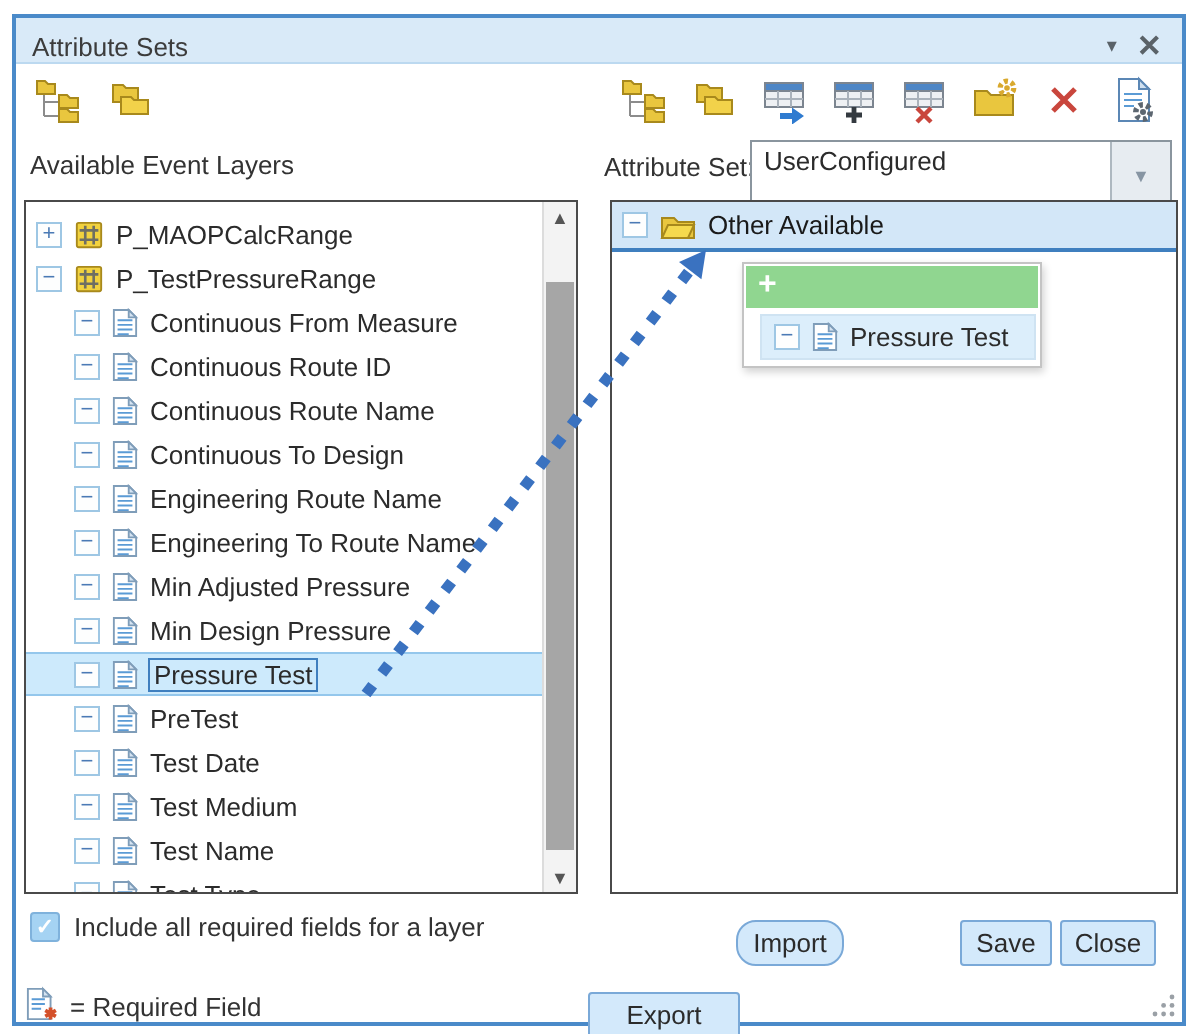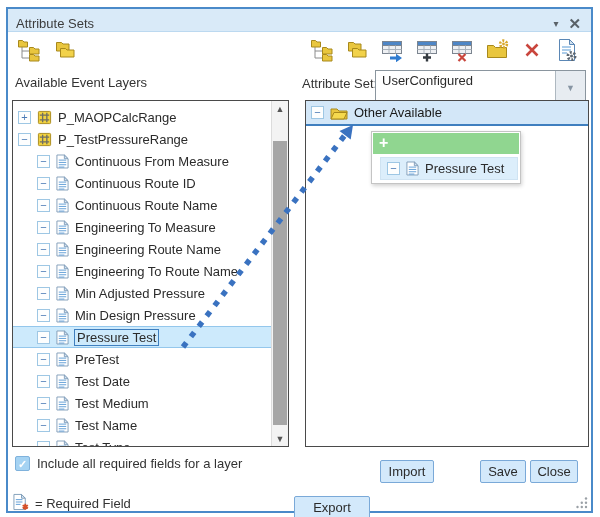--- a/index.html
+++ b/index.html
@@ -60,21 +60,21 @@
   
   .chk-row{position:absolute;left:7px;top:447px;display:flex;align-items:center;}
   .checkbox{width:15px;height:15px;background:#a5d3f3;border:1px solid #7fb2dc;border-radius:2px;
     color:#fff;font-size:11px;font-weight:bold;text-align:center;line-height:14px;box-sizing:border-box;}
   .chk-label{font-size:13px;color:#333;margin-left:7px;}
   .req-row{position:absolute;left:5px;top:484px;display:flex;align-items:flex-end;}
   .req-label{font-size:13px;color:#333;margin-left:5px;}
   .btn{position:absolute;top:451px;height:23px;background:#d3e9fb;border:1px solid #7aa9d8;
     border-radius:2px;font-size:13px;color:#2b2b2b;font-family:"Liberation Sans",sans-serif;
     text-align:center;line-height:21px;box-sizing:border-box;padding:0;}
-  #btn-export{left:286px;width:76px;margin-top:36px;} #btn-import{left:372px;width:54px;}
+  #btn-export{left:286px;width:76px;margin-top:36px;} #btn-import{left:360px;width:54px;border-radius:10px;}
   #btn-save{left:472px;width:46px;} #btn-close{left:522px;width:48px;}
   .grip{position:absolute;right:3px;bottom:2px;}
   .arrow-overlay{position:absolute;left:0;top:0;width:600px;height:517px;pointer-events:none;z-index:40;}
   svg{display:block;}
 </style>
 </head>
 <body>
 
 <svg width="0" height="0" style="position:absolute">
   <defs>
@@ -273,21 +273,21 @@
           </span>
         <span class="tlabel">Continuous Route Name</span>
       </div>
       <div class="trow lvl1">
         <span class="exp">−</span>
         <span class="tico">
             <svg width="13" height="15">
               <use href="#i-field"></use>
             </svg>
           </span>
-        <span class="tlabel">Engineering To Measure</span>
+        <span class="tlabel">Continuous To Design</span>
       </div>
       <div class="trow lvl1">
         <span class="exp">−</span>
         <span class="tico">
             <svg width="13" height="15">
               <use href="#i-field"></use>
             </svg>
           </span>
         <span class="tlabel">Engineering Route Name</span>
       </div>

